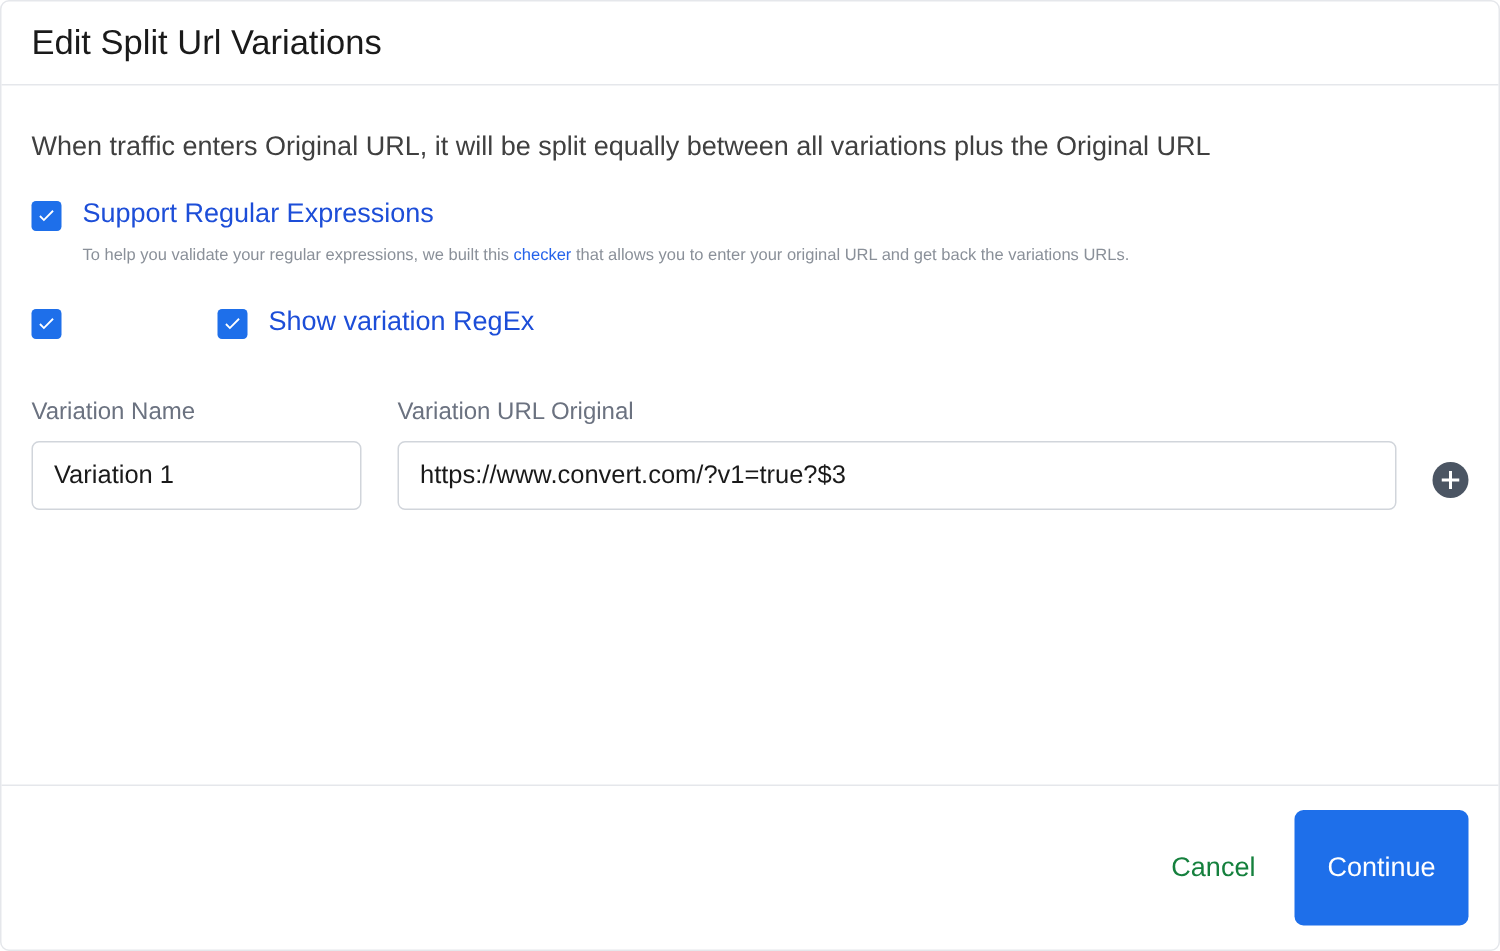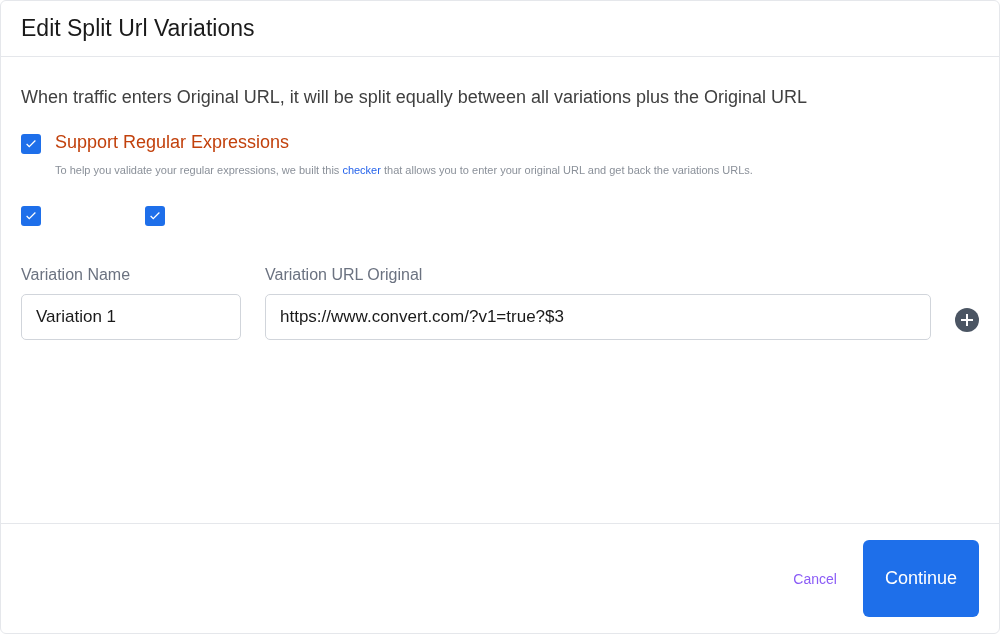--- a/index.html
+++ b/index.html
@@ -71,21 +71,21 @@
       align-items: center;
       justify-content: center;
       flex-shrink: 0;
       margin-right: 14px;
       margin-top: 2px;
       cursor: pointer;
     }
     .checkbox svg { width: 14px; height: 14px; }
     .checkbox-label {
       font-size: 18px;
-      color: #c2410c;
+      color: #1d4ed8;
     }
     .help-text {
       font-size: 11px;
       color: #8a9099;
       margin-left: 34px;
       margin-top: 6px;
       margin-bottom: 24px;
       line-height: 1.6;
     }
     .help-text a {
@@ -128,22 +128,22 @@
     }
     .footer {
       border-top: 1px solid #e5e7eb;
       padding: 16px 20px;
       display: flex;
       justify-content: flex-end;
       align-items: center;
       gap: 20px;
     }
     .btn-cancel {
-      font-size: 14px;
-      color: #8b5cf6;
+      font-size: 18px;
+      color: #15803d;
       background: none;
       border: none;
       cursor: pointer;
       padding: 8px 6px;
     }
     .btn-primary {
       font-size: 18px;
       color: #fff;
       background: #1e6fea;
       border: none;
@@ -186,20 +186,21 @@
               <path fill="#fff" d="M13.5 4.5L6 12 2.5 8.5l1-1L6 10l6.5-6.5z"></path>
             </svg>
         </span>
       </div>
       <div class="checkbox-row">
         <span class="checkbox">
           <svg viewBox="0 0 16 16">
               <path fill="#fff" d="M13.5 4.5L6 12 2.5 8.5l1-1L6 10l6.5-6.5z"></path>
             </svg>
         </span>
+        <span class="checkbox-label">Show variation RegEx</span>
       </div>
     </div>
 
     <div class="variation-row">
       <div class="variation-name-col">
         <label class="field-label">Variation Name</label>
         <input type="text" class="text-input" value="Variation 1" style="">
       </div>
       <div class="variation-url-col">
         <label class="field-label">Variation URL Original</label>

